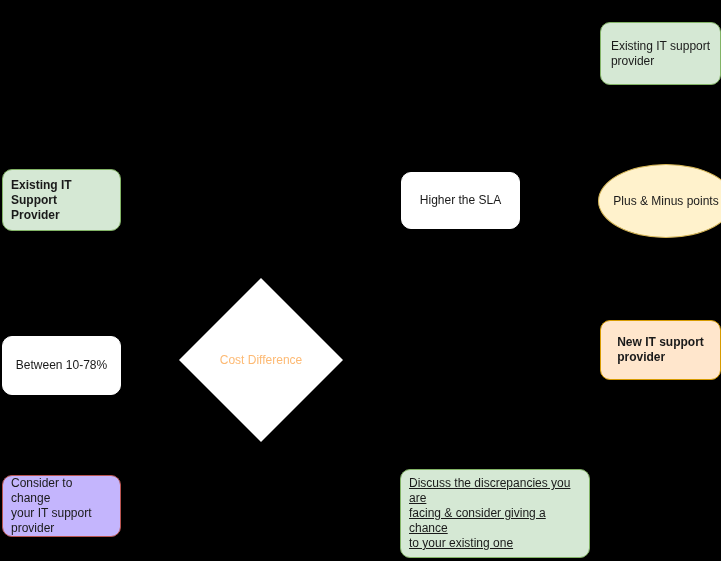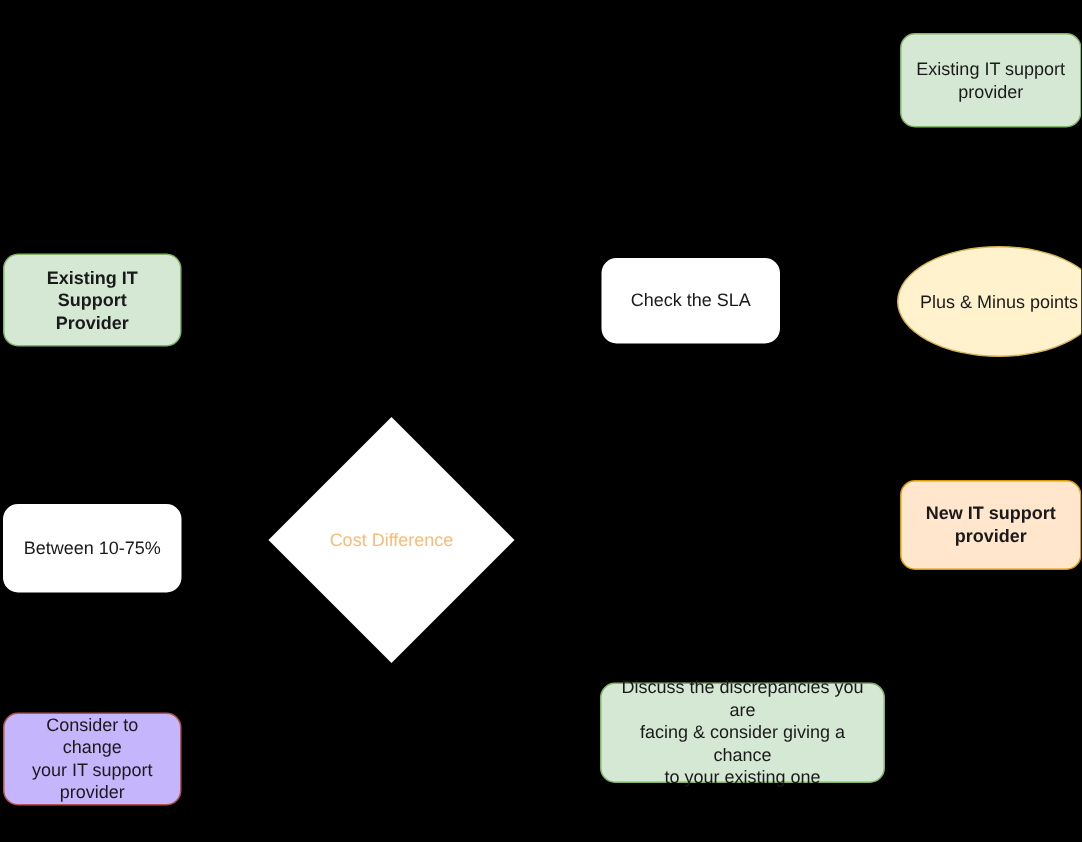--- a/index.html
+++ b/index.html
@@ -17,21 +17,21 @@
     height: 561px;
     background: #000000;
     overflow: hidden;
   }
   .node {
     position: absolute;
     box-sizing: border-box;
     display: flex;
     align-items: center;
     justify-content: center;
-    text-align: center;
+    text-align: left;
     font-size: 12px;
     line-height: 15px;
     color: #1a1a1a;
     padding: 4px 8px;
     white-space: pre-line;
   }
   .rounded-box {
     border-radius: 10px;
     border-style: solid;
     border-width: 1px;
@@ -93,47 +93,47 @@
 provider</span>
   </div>
 
   <div class="node rounded-box green-box bold-text" style="left:2px; top:169px; width:119px; height:62px;">
     <span>Existing IT Support
 Provider</span>
   </div>
 
 
   <div class="node rounded-box plain-box" style="left:401px; top:172px; width:119px; height:57px;">
-    <span>Check the SLA</span>
+    <span>Higher the SLA</span>
   </div>
 
   <div class="node ellipse" style="left:598px; top:164px; width:136px; height:74px;">
     <span>Plus &amp; Minus points</span>
   </div>
 
   <div class="node rounded-box plain-box" style="left:2px; top:336px; width:119px; height:59px;">
-    <span>Between 10-75%</span>
+    <span>Between 10-78%</span>
   </div>
 
   <div class="diamond-wrap" style="left:203px; top:302px; width:116px; height:116px;">
     <div class="diamond-shape"></div>
     <span class="diamond-label">Cost Difference</span>
   </div>
 
 
   <div class="node rounded-box orange-box" style="left:600px; top:320px; width:121px; height:60px;">
     <span>New IT support
 provider</span>
   </div>
 
   <div class="node rounded-box pink-box" style="left:2px; top:475px; width:119px; height:62px;">
     <span>Consider to change
 your IT support
 provider</span>
   </div>
 
-  <div class="node rounded-box green-box" style="left:400px; top:455px; width:190px; height:67px;">
+  <div class="node rounded-box green-box" style="left:400px; top:469px; width:190px; height:89px;text-decoration:underline;">
     <span>Discuss the discrepancies you are
 facing &amp; consider giving a chance
 to your existing one</span>
   </div>
 
 </div>
 
 </body></html>

